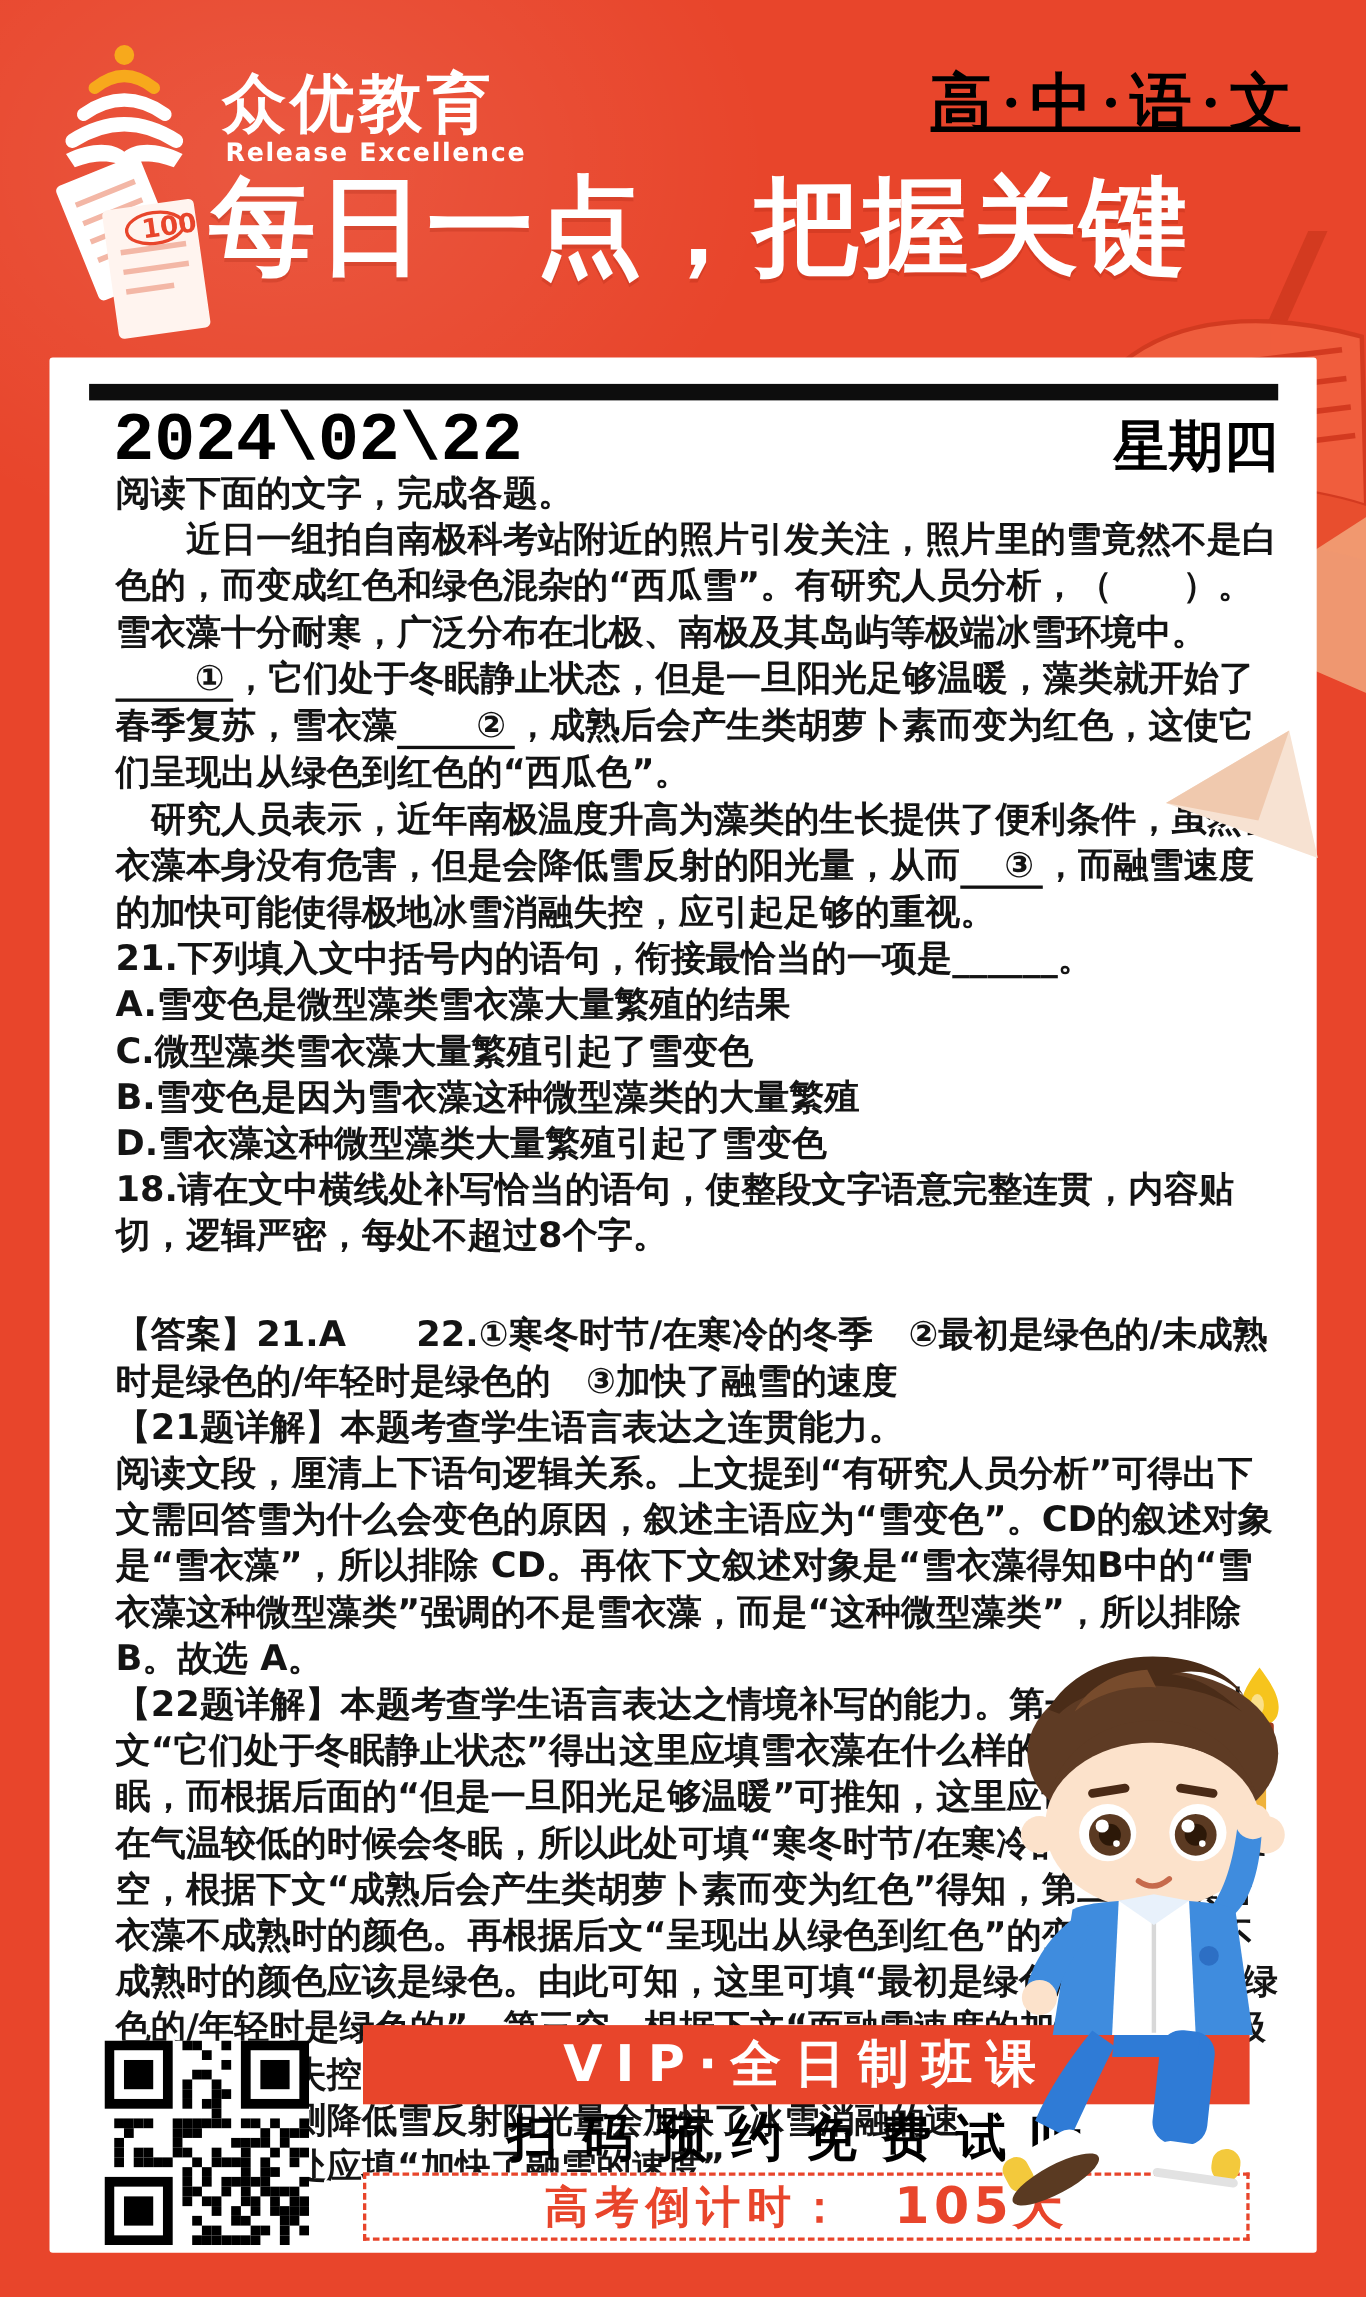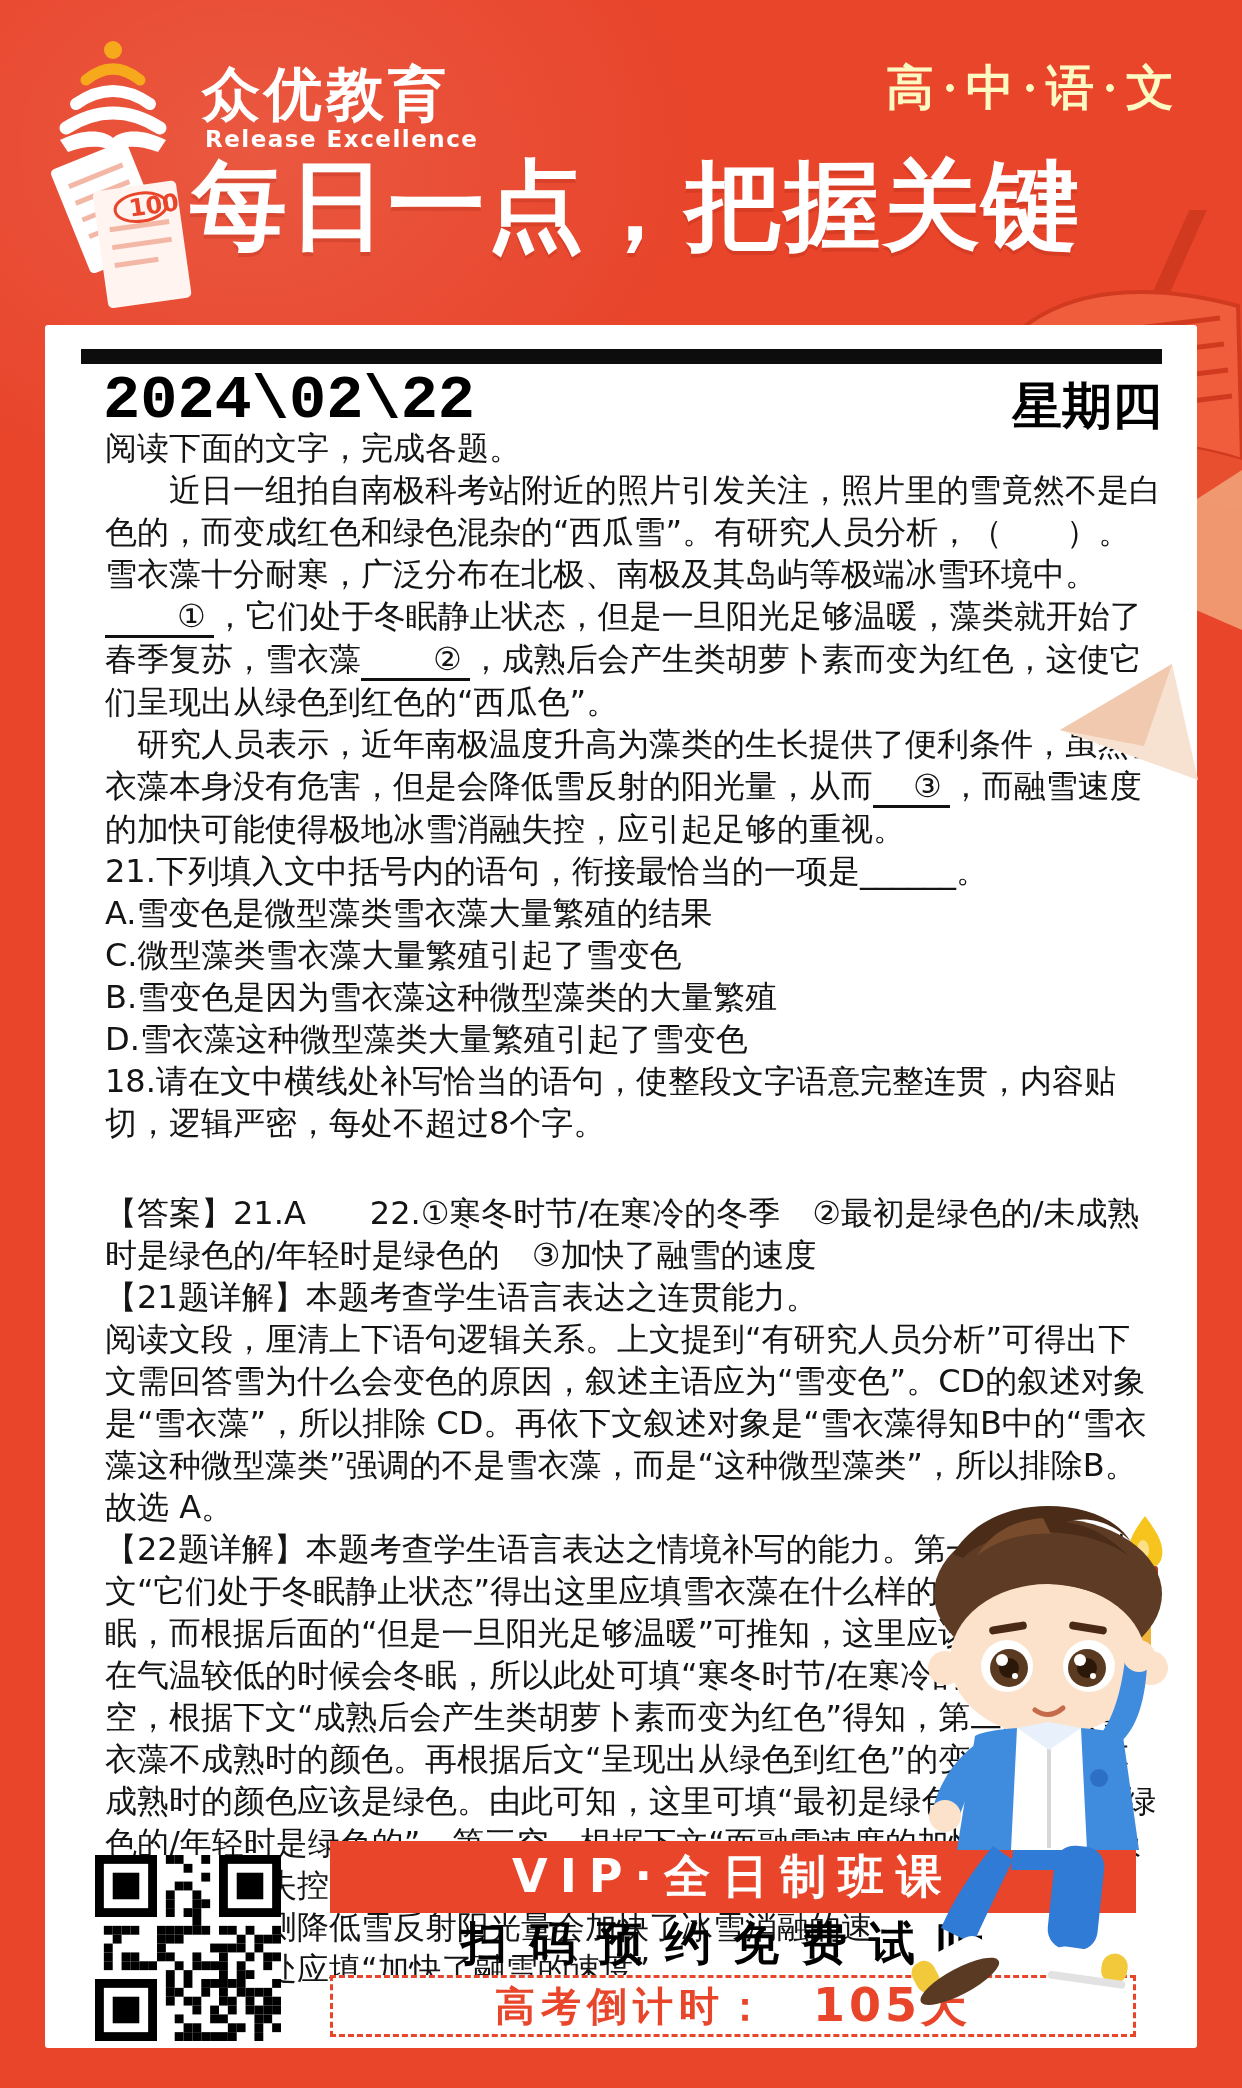--- a/index.html
+++ b/index.html
@@ -8,42 +8,42 @@
   .page{position:absolute;inset:0;}
   .glow{position:absolute;left:-200px;top:-200px;width:900px;height:700px;
         background:radial-gradient(closest-side,rgba(255,255,255,.10),rgba(255,255,255,0));
         pointer-events:none;z-index:0;}
 
   
   .logo-row{position:absolute;left:52px;top:38px;width:1140px;height:120px;z-index:2;}
   .logo-icon{position:absolute;left:0;top:0;}
   .brand{position:absolute;left:150px;top:18px;color:#fff;font-size:58px;font-weight:900;letter-spacing:4px;}
   .brand-sub{position:absolute;left:153px;top:88px;color:#fff;font-size:23px;font-weight:700;letter-spacing:1.5px;}
-  .course{position:absolute;right:10px;top:18px;color:#fef9c3;font-size:48px;font-weight:900;
-          font-family:"Liberation Serif",serif;letter-spacing:8px;}
+  .course{position:absolute;right:10px;top:18px;color:#000000;font-size:56px;font-weight:900;
+          font-family:"Liberation Serif",serif;letter-spacing:8px;text-decoration:underline;}
   .title-row{position:absolute;left:0;top:128px;width:1242px;height:200px;z-index:2;}
   .paper-icon{position:absolute;left:48px;top:6px;}
   .main-title{position:absolute;left:178px;top:2px;margin:12px;color:#fff;font-size:97px;font-weight:900;
               letter-spacing:2px;text-shadow:0 4px 0 rgba(140,20,5,.18);white-space:nowrap;}
 
   
   .deco-book{position:absolute;left:1000px;top:210px;z-index:1;}
   .paper-wedge{position:absolute;left:1052px;top:660px;z-index:3;}
 
   
   .card{position:absolute;left:45px;top:325px;width:1152px;height:1723px;background:#fff;
         border-radius:3px;z-index:2;}
   .topbar{position:absolute;left:36px;top:24px;width:1081px;height:15px;background:#0d0d0d;}
   .date-row{position:absolute;left:36px;top:40px;width:1081px;height:70px;
             font-family:Liberation Mono, monospace;color:#000000;}
   .date{position:absolute;left:22px;top:0;font-size:62px;font-weight:900;}
   .weekday{position:absolute;right:0;top:8px;font-size:50px;font-weight:900;}
 
   .content{position:absolute;left:60px;top:102px;width:1057px;color:#141414;
-           font-size:32px;line-height:42px;font-weight:400;}
+           font-size:32px;line-height:42px;font-weight:700;}
   .content p{margin:0;}
   .para.p1{text-indent:2em;}
   .para.p2{text-indent:1em;}
   .blank{display:inline-block;min-width:58px;text-align:center;border-bottom:3px solid #111;
          padding:0 8px 1px 8px;line-height:36px;}
   .answers{margin-top:48px;}
   .wrap-spacer{float:right;width:235px;height:135px;}
 
   
   .footer{position:absolute;left:0;top:1516px;width:1152px;height:207px;padding-left:46px;}

